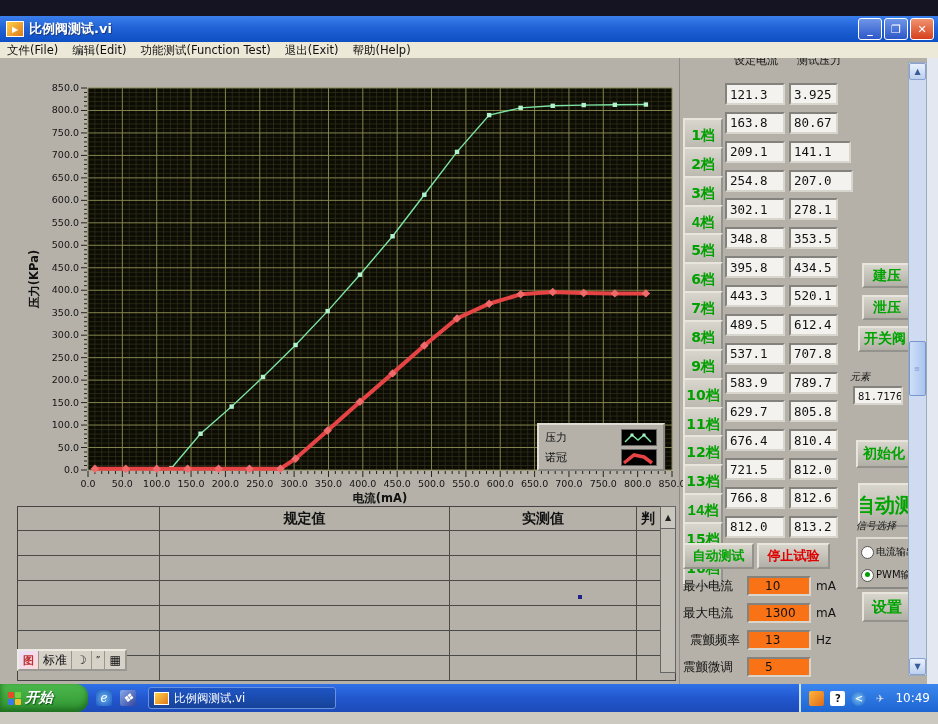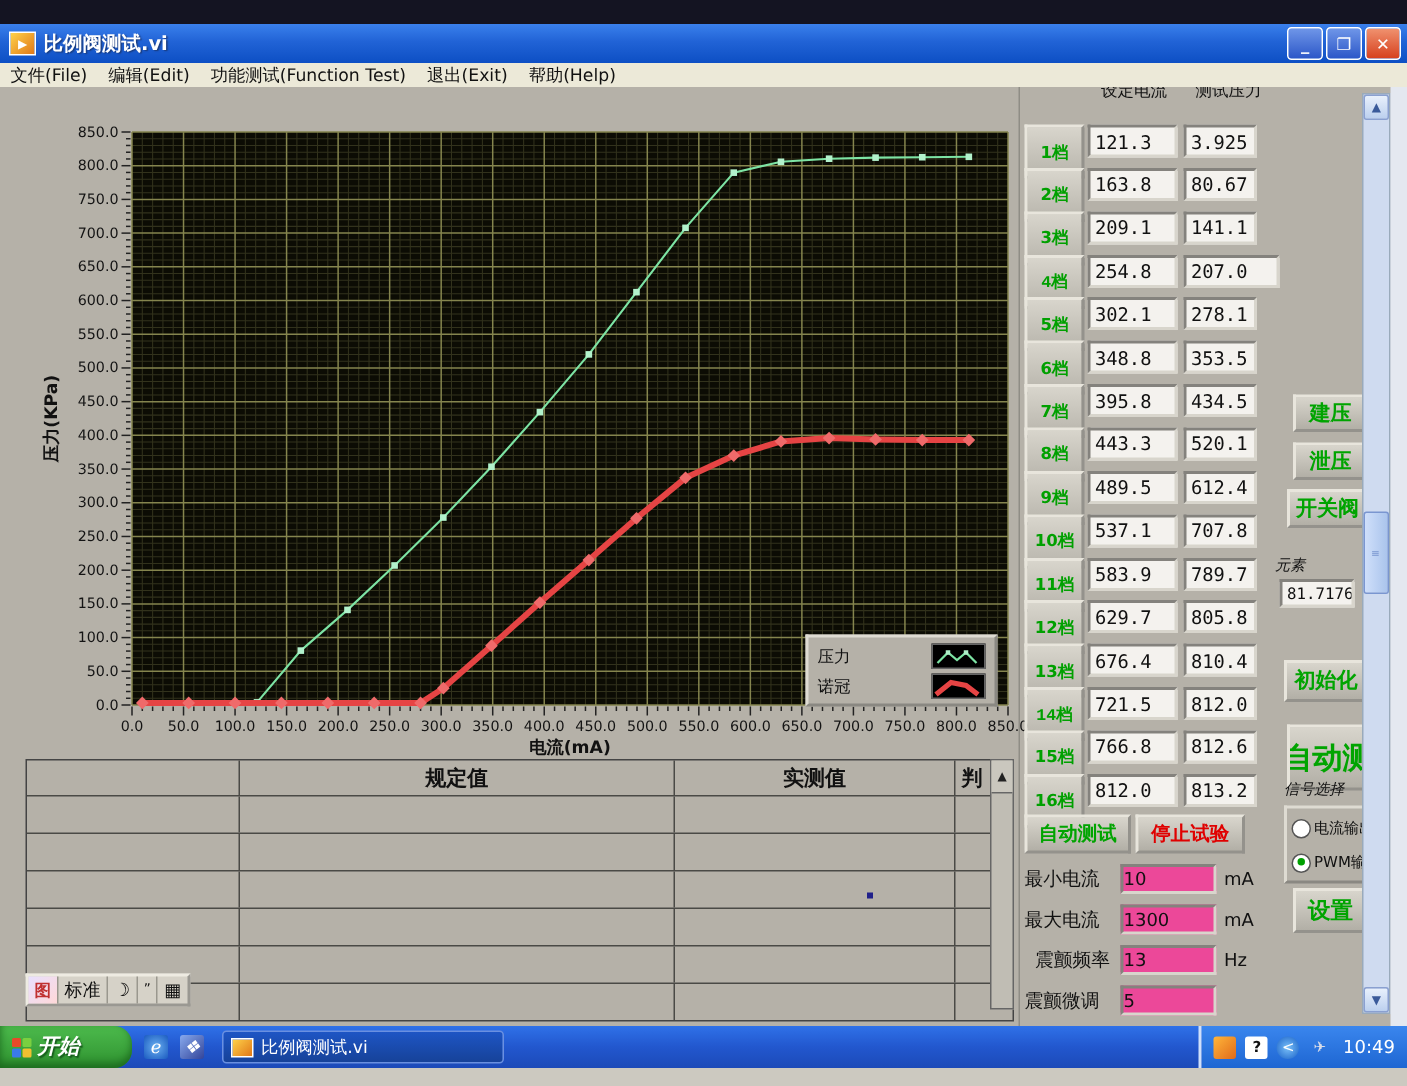--- a/index.html
+++ b/index.html
@@ -49,34 +49,34 @@
   #ime-bar{left:17px;top:649px;height:22px;background:#d6d2c8;border:2px outset #eeebe2;
     display:flex;align-items:center;box-sizing:border-box;}
   .ime-seg{height:18px;display:flex;align-items:center;justify-content:center;
     border-right:1px solid #9a978e;padding:0 4px;font-size:12px;color:#111;}
   .ime-seg:last-child{border-right:none;}
   #ime-logo{color:#c03030;font-weight:bold;font-size:11px;background:linear-gradient(135deg,#e8e0ff,#ffd8d8);}
   
   #rpanel{left:680px;top:58px;width:248px;height:626px;}
   .col-head{position:absolute;top:-5px;font-size:11px;color:#111;width:62px;text-align:center;white-space:nowrap;}
   .gear-btn{position:absolute;width:40px;height:36px;background:linear-gradient(180deg,#d8d5cc,#b8b5ac);
-    border:2px outset #e8e5dc;box-sizing:border-box;color:#00a000;font-weight:bold;font-size:11px;
-    display:flex;align-items:center;justify-content:center;}
+    border:2px outset #e8e5dc;box-sizing:border-box;color:#00a000;font-weight:bold;font-size:14px;
+    display:flex;align-items:center;justify-content:center;margin-top:35px;}
   .gear-box{position:absolute;height:22px;background:#f4f2ee;border:2px inset #d8d5cc;box-sizing:border-box;
     font-family:"DejaVu Sans Mono","Liberation Mono",monospace;font-size:12.5px;color:#111;
     display:flex;align-items:center;padding-left:3px;overflow:hidden;white-space:nowrap;}
   .green-btn{position:absolute;background:linear-gradient(180deg,#d8d5cc,#b2afa6);
     border:2px outset #e8e5dc;box-sizing:border-box;color:#00a400;font-weight:bold;
     display:flex;align-items:center;justify-content:center;white-space:nowrap;overflow:hidden;}
   .red-text{color:#e00000 !important;}
   .small-label{position:absolute;font-size:10px;color:#111;white-space:nowrap;font-style:italic;}
   .field-row{position:absolute;height:20px;display:flex;align-items:center;}
   .field-label{width:64px;font-size:12.5px;color:#111;white-space:nowrap;}
-  .field-box{width:64px;height:20px;background:#ec4899;border:2px inset #d8d5cc;box-sizing:border-box;
-    font-size:12px;color:#111;display:flex;align-items:center;padding-left:0;}
+  .field-box{width:64px;height:20px;background:#f97316;border:2px inset #d8d5cc;box-sizing:border-box;
+    font-size:12px;color:#111;display:flex;align-items:center;padding-left:16px;}
   .field-unit{font-size:12px;color:#111;margin-left:5px;}
   #radio-box{position:absolute;left:176px;top:479px;width:56px;height:52px;border:2px outset #dedbd2;
     box-sizing:border-box;overflow:hidden;}
   .radio-row{display:flex;align-items:center;height:20px;margin-top:3px;}
   .radio-circle{width:11px;height:11px;border-radius:50%;background:#fff;border:1px solid #555;
     margin:0 2px 0 3px;position:relative;flex:none;}
   .radio-circle.sel::after{content:"";position:absolute;left:2.5px;top:2.5px;width:5px;height:5px;
     border-radius:50%;background:#00a000;}
   .radio-label{font-size:10px;color:#111;white-space:nowrap;}
   
@@ -647,21 +647,21 @@
       <div class="col-head" style="left:108px;">测试压力</div>
       <div id="gear-rows">
           <div class="gear-btn" style="left: 3px; top: 25px;">1档</div>
           <div class="gear-box" style="left: 45px; top: 25px; width: 60px;">121.3</div>
           <div class="gear-box" style="left: 109px; top: 25px; width: 49px;">3.925</div>
           <div class="gear-btn" style="left: 3px; top: 53.85px;">2档</div>
           <div class="gear-box" style="left: 45px; top: 53.85px; width: 60px;">163.8</div>
           <div class="gear-box" style="left: 109px; top: 53.85px; width: 49px;">80.67</div>
           <div class="gear-btn" style="left: 3px; top: 82.7px;">3档</div>
           <div class="gear-box" style="left: 45px; top: 82.7px; width: 60px;">209.1</div>
-          <div class="gear-box" style="left: 109px; top: 82.7px; width: 49px; text-align: right;">141.1</div>
+          <div class="gear-box" style="left: 109px; top: 82.7px; width: 62px; text-align: right;">141.1</div>
           <div class="gear-btn" style="left: 3px; top: 111.55px; font-family: Liberation Mono, monospace;">4档</div>
           <div class="gear-box" style="left: 45px; top: 111.55px; width: 60px;">254.8</div>
           <div class="gear-box" style="left: 109px; top: 111.55px; width: 64px;">207.0</div>
           <div class="gear-btn" style="left: 3px; top: 140.4px;">5档</div>
           <div class="gear-box" style="left: 45px; top: 140.4px; width: 60px;">302.1</div>
           <div class="gear-box" style="left: 109px; top: 140.4px; width: 49px;">278.1</div>
           <div class="gear-btn" style="left: 3px; top: 169.25px;">6档</div>
           <div class="gear-box" style="left: 45px; top: 169.25px; width: 60px;">348.8</div>
           <div class="gear-box" style="left: 109px; top: 169.25px; width: 49px;">353.5</div>
           <div class="gear-btn" style="left: 3px; top: 198.1px;">7档</div>

